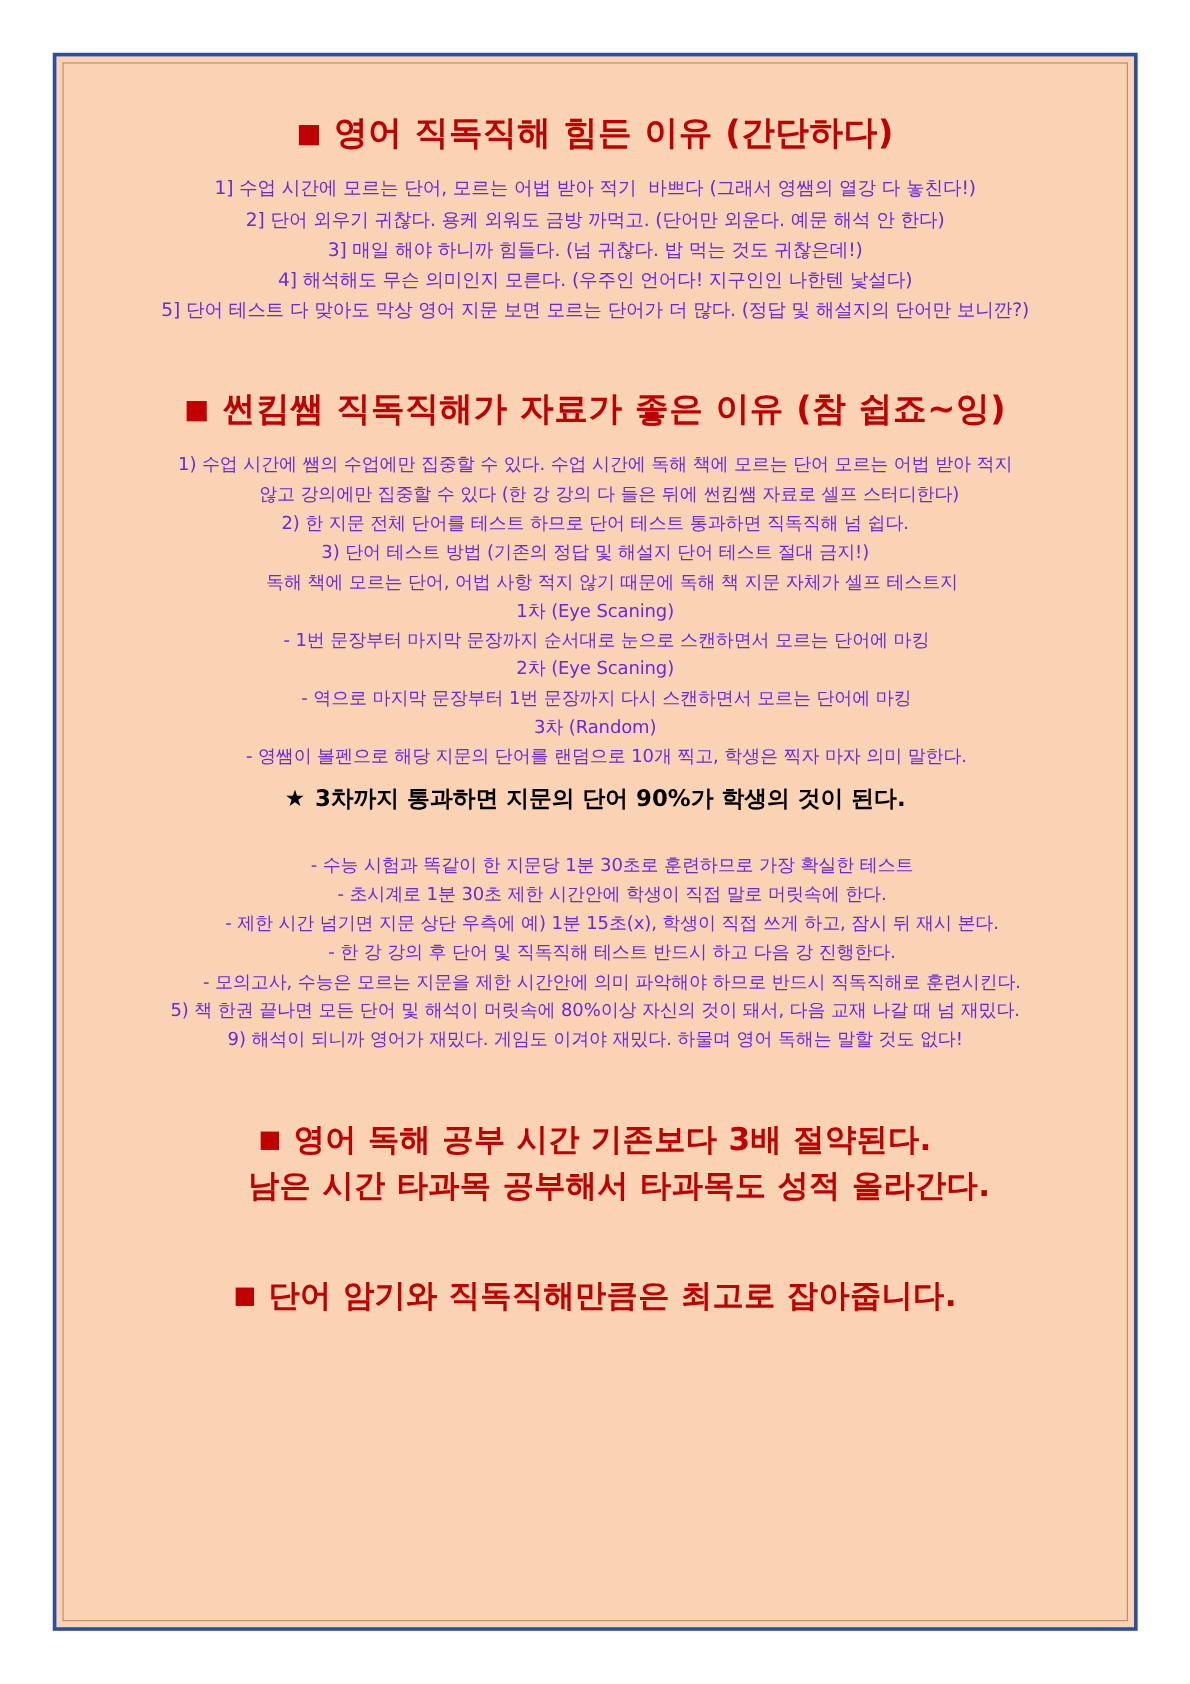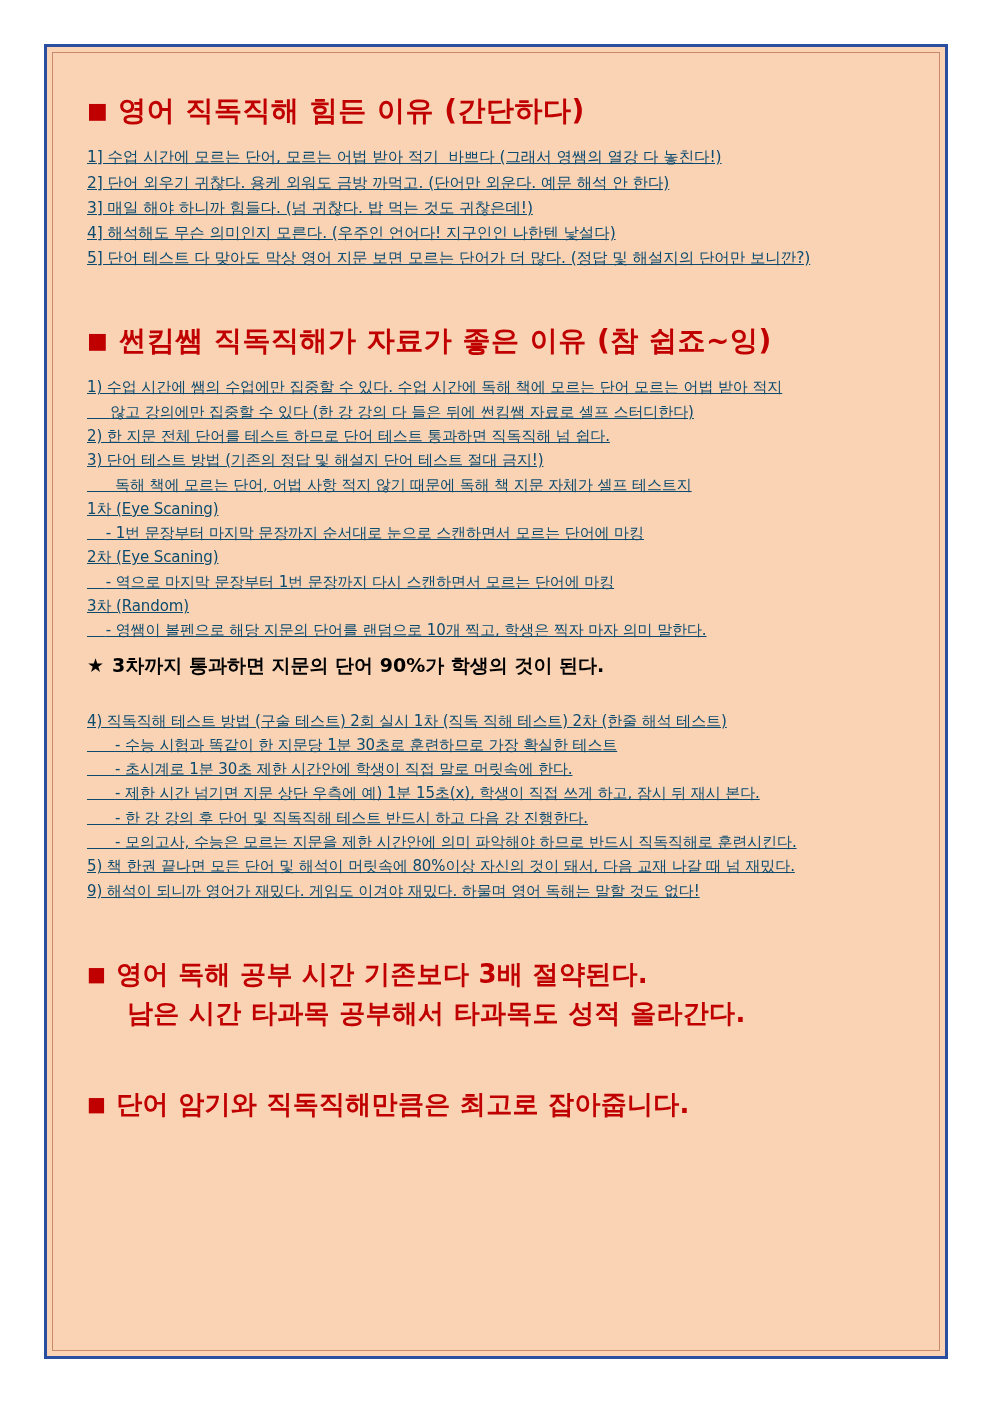--- a/index.html
+++ b/index.html
@@ -12,20 +12,21 @@
     height: 1403px;
     font-family: "DejaVu Sans", "Liberation Sans", sans-serif;
   }
   .page {
     position: relative;
     width: 992px;
     height: 1403px;
     background: #ffffff;
     box-sizing: border-box;
     padding: 44px 44px;
+    text-align: center;
   }
   .frame-outer {
     width: 904px;
     height: 1315px;
     border: 3px solid #2b4fa0;
     background: #f9d3b4;
     box-sizing: border-box;
     padding: 5px;
   }
   .frame-inner {
@@ -43,26 +44,25 @@
     margin: 0 0 16px 0;
     letter-spacing: 0.5px;
     line-height: 1.3;
   }
   h1.heading .sq {
     font-size: 22px;
     vertical-align: 2px;
     margin-right: 10px;
   }
   .line {
-    color: #0c4a6e;
+    color: #6d28d9;
     font-size: 15px;
     line-height: 1.62;
     white-space: pre-wrap;
     letter-spacing: -0.1px;
-    text-decoration: underline;
   }
   .list {
     margin: 0;
     padding: 0;
   }
   .sec1-list .line { font-size: 15.5px; }
   .gap-lg { height: 52px; }
   .gap-md { height: 26px; }
   .star-line {
     color: #000000;
@@ -124,21 +124,20 @@
         <div class="line">    - 영쌤이 볼펜으로 해당 지문의 단어를 랜덤으로 10개 찍고, 학생은 찍자 마자 의미 말한다.</div>
       </div>
 
       <div class="star-line">
         <span class="star">★</span><span>3차까지 통과하면 지문의 단어 90%가 학생의 것이 된다.</span>
       </div>
 
       <div class="gap-md"></div>
 
       <div class="list">
-        <div class="line">4) 직독직해 테스트 방법 (구술 테스트) 2회 실시 1차 (직독 직해 테스트) 2차 (한줄 해석 테스트)</div>
         <div class="line">      - 수능 시험과 똑같이 한 지문당 1분 30초로 훈련하므로 가장 확실한 테스트</div>
         <div class="line">      - 초시계로 1분 30초 제한 시간안에 학생이 직접 말로 머릿속에 한다.</div>
         <div class="line">      - 제한 시간 넘기면 지문 상단 우측에 예) 1분 15초(x), 학생이 직접 쓰게 하고, 잠시 뒤 재시 본다.</div>
         <div class="line">      - 한 강 강의 후 단어 및 직독직해 테스트 반드시 하고 다음 강 진행한다.</div>
         <div class="line">      - 모의고사, 수능은 모르는 지문을 제한 시간안에 의미 파악해야 하므로 반드시 직독직해로 훈련시킨다.</div>
         <div class="line">5) 책 한권 끝나면 모든 단어 및 해석이 머릿속에 80%이상 자신의 것이 돼서, 다음 교재 나갈 때 넘 재밌다.</div>
         <div class="line">9) 해석이 되니까 영어가 재밌다. 게임도 이겨야 재밌다. 하물며 영어 독해는 말할 것도 없다!</div>
       </div>
 
       <div class="gap-lg"></div>

